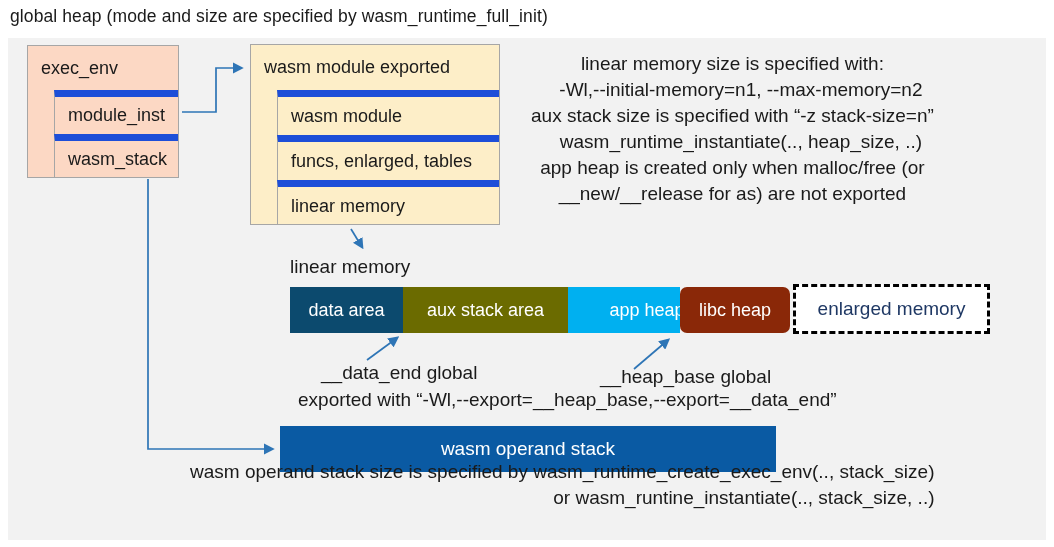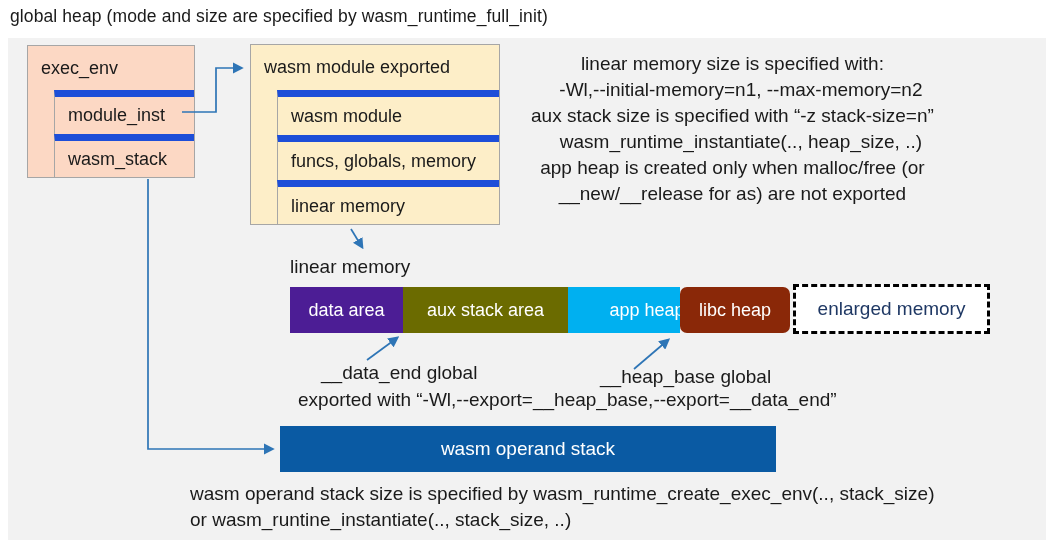--- a/index.html
+++ b/index.html
@@ -17,31 +17,31 @@
     position:absolute; left:8px; top:38px; width:1038px; height:502px;
   }
   
   .tree-box { position:absolute; border:1px solid #a6a6a6; box-sizing:border-box; font-size:18px; }
   .tree-header { display:flex; align-items:center; padding-left:13px; }
   .tree-row {
     display:flex; align-items:center; padding-left:13px;
     margin-left:26px; border-top:7px solid #1d4ed8; border-left:1px solid #a6a6a6;
     box-sizing:border-box;
   }
-  #exec-env-box   { left:27px;  top:45px; width:168px; height:133px; }
+  #exec-env-box   { left:27px;  top:45px; width:152px; height:133px; }
   #exec-env-box .tree-header { height:44px; }
   #exec-env-box .tree-row    { height:44px; }
   #module-instance-box { left:250px; top:44px; width:250px; height:181px; }
   #module-instance-box .tree-header { height:45px; }
   #module-instance-box .tree-row    { height:45px; }
   
   .note-line { font-size:19px; line-height:26px; white-space:nowrap; }
   .note-line.indent { padding-left:17px; }
   #notes-top { position:absolute; left:531px; top:51px;text-align:center; }
-  #notes-bottom { position:absolute; left:190px; top:481px; }
+  #notes-bottom { position:absolute; left:190px; top:459px;text-align:right; }
   
   #linear-memory-label { position:absolute; left:290px; top:256px; font-size:19px; }
   .mem-seg {
     position:absolute; top:287px; height:46px;
     display:flex; align-items:center; justify-content:center;
     color:#ffffff; font-size:18px; white-space:nowrap; box-sizing:border-box;
   }
   #seg-data-area { left:290px; width:113px; }
   #seg-aux-stack { left:403px; width:165px; }
   #seg-app-heap  { left:568px; width:112px; }
@@ -73,36 +73,36 @@
 
 <div id="exec-env-box" class="tree-box" style="background-color: rgb(252, 216, 196);">
   <div class="tree-header">exec_env</div>
   <div class="tree-row">module_inst</div>
   <div class="tree-row">wasm_stack</div>
 </div>
 
 <div id="module-instance-box" class="tree-box" style="background-color: rgb(253, 238, 200);">
   <div class="tree-header">wasm module exported</div>
   <div class="tree-row">wasm module</div>
-  <div class="tree-row">funcs, globals, memory</div>
+  <div class="tree-row">funcs, enlarged, tables</div>
   <div class="tree-row">linear memory</div>
 </div>
 
 <div id="notes-top">
   <div class="note-line">linear memory size is specified with:</div>
   <div class="note-line indent">-Wl,--initial-memory=n1, --max-memory=n2</div>
   <div class="note-line">aux stack size is specified with “-z stack-size=n”</div>
   <div class="note-line indent">wasm_runtime_instantiate(.., heap_size, ..)</div>
   <div class="note-line">app heap is created only when malloc/free (or</div>
   <div class="note-line">__new/__release for as) are not exported</div>
 </div>
 
 <div id="linear-memory-label">linear memory</div>
 
-<div id="seg-data-area" class="mem-seg" style="background-color: #4c1d95; color: rgb(255, 255, 255);">data area</div>
+<div id="seg-data-area" class="mem-seg" style="background-color: #0c4a6e; color: rgb(255, 255, 255);">data area</div>
 <div id="seg-aux-stack" class="mem-seg" style="background-color: rgb(107, 107, 0); color: rgb(255, 255, 255);">aux stack area</div>
 <div id="seg-app-heap" class="mem-seg" style="background-color: rgb(0, 176, 240); color: rgb(255, 255, 255); padding-left: 46px;">app heap</div>
 <div id="seg-libc-heap" class="mem-seg" style="background-color: rgb(138, 40, 8); color: rgb(255, 255, 255);">libc heap</div>
 <div id="seg-enlarged" class="mem-seg" style="background-color: rgb(255, 255, 255); color: rgb(31, 56, 100);">enlarged memory</div>
 
 <div id="data-end-label">__data_end global</div>
 <div id="heap-base-label">__heap_base global</div>
 <div id="export-line">exported with “-Wl,--export=__heap_base,--export=__data_end”</div>
 
 <div id="operand-stack-bar" style="background-color: rgb(10, 90, 163);">wasm operand stack</div>

